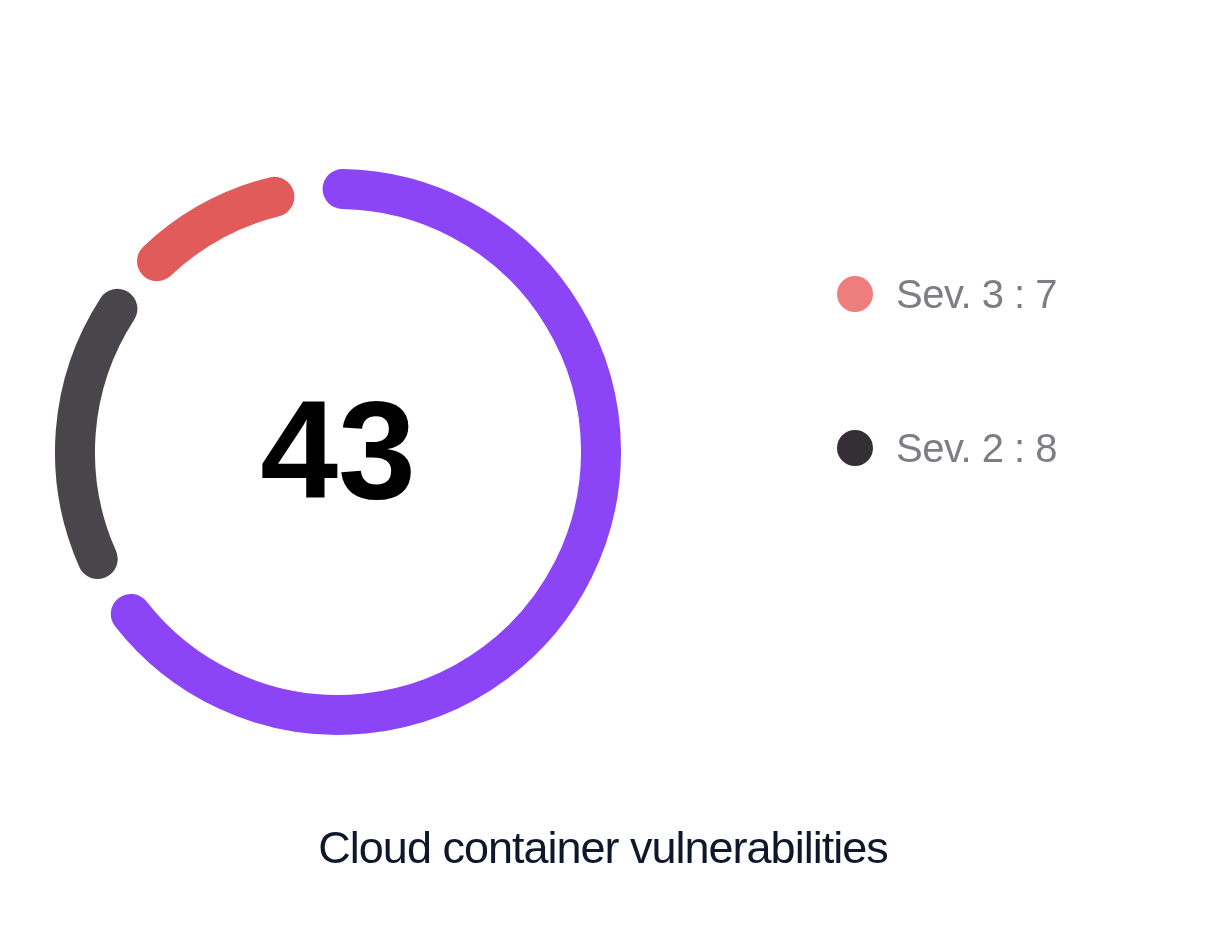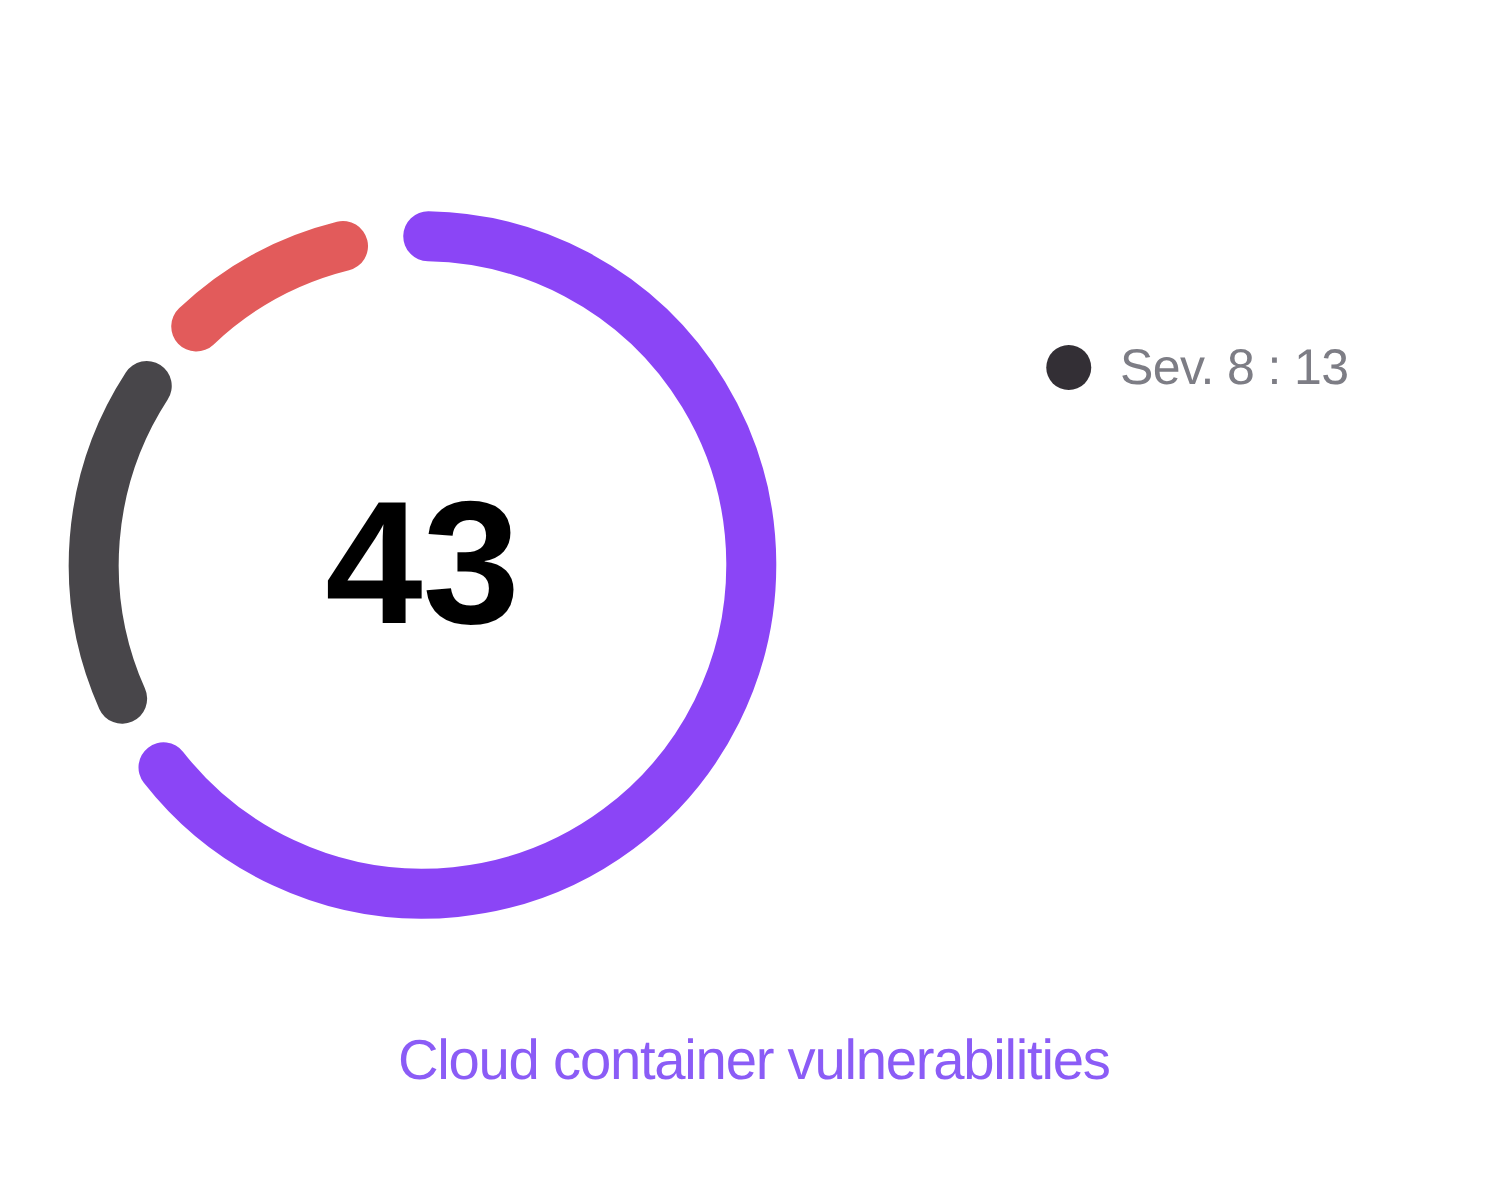--- a/index.html
+++ b/index.html
@@ -54,40 +54,44 @@
     white-space: nowrap;
     letter-spacing: -0.5px;
   }
   .title {
     position: absolute;
     left: 0;
     right: 0;
     top: 822px;
     text-align: center;
     font-size: 45px;
-    color: #8b5cf6;
+    color: #0f172a;
     letter-spacing: -1px;
     white-space: nowrap;
   }
 </style>
 </head>
 <body>
 
 <div class="canvas">
 
   <svg class="donut" viewBox="0 0 1206 948">
       <path d="M 157.0 261.2 A 263 263 0 0 1 274.4 196.8" fill="none" stroke="#e25b5b" stroke-width="40" stroke-linecap="round"></path>
       <path d="M 97.7 559.0 A 263 263 0 0 1 117.4 308.8" fill="none" stroke="#48464a" stroke-width="40" stroke-linecap="round"></path>
       <path d="M 342.6 189.0 A 263 263 0 1 1 130.8 613.9" fill="none" stroke="#8b45f6" stroke-width="40" stroke-linecap="round"></path>
     </svg>
 
   <div class="total">43</div>
 
   <div class="legend">
     <div class="legend-row">
+      <span class="dot" style="background: rgb(238, 126, 126);"></span>
+      <span class="legend-label">Sev. 3 : 7</span>
+    </div>
+    <div class="legend-row">
       <span class="dot" style="background: rgb(51, 47, 53);"></span>
-      <span class="legend-label">Sev. 8 : 13</span>
+      <span class="legend-label">Sev. 2 : 8</span>
     </div>
   </div>
 
   <div class="title">Cloud container vulnerabilities</div>
 
 </div>
 
 </body></html>

